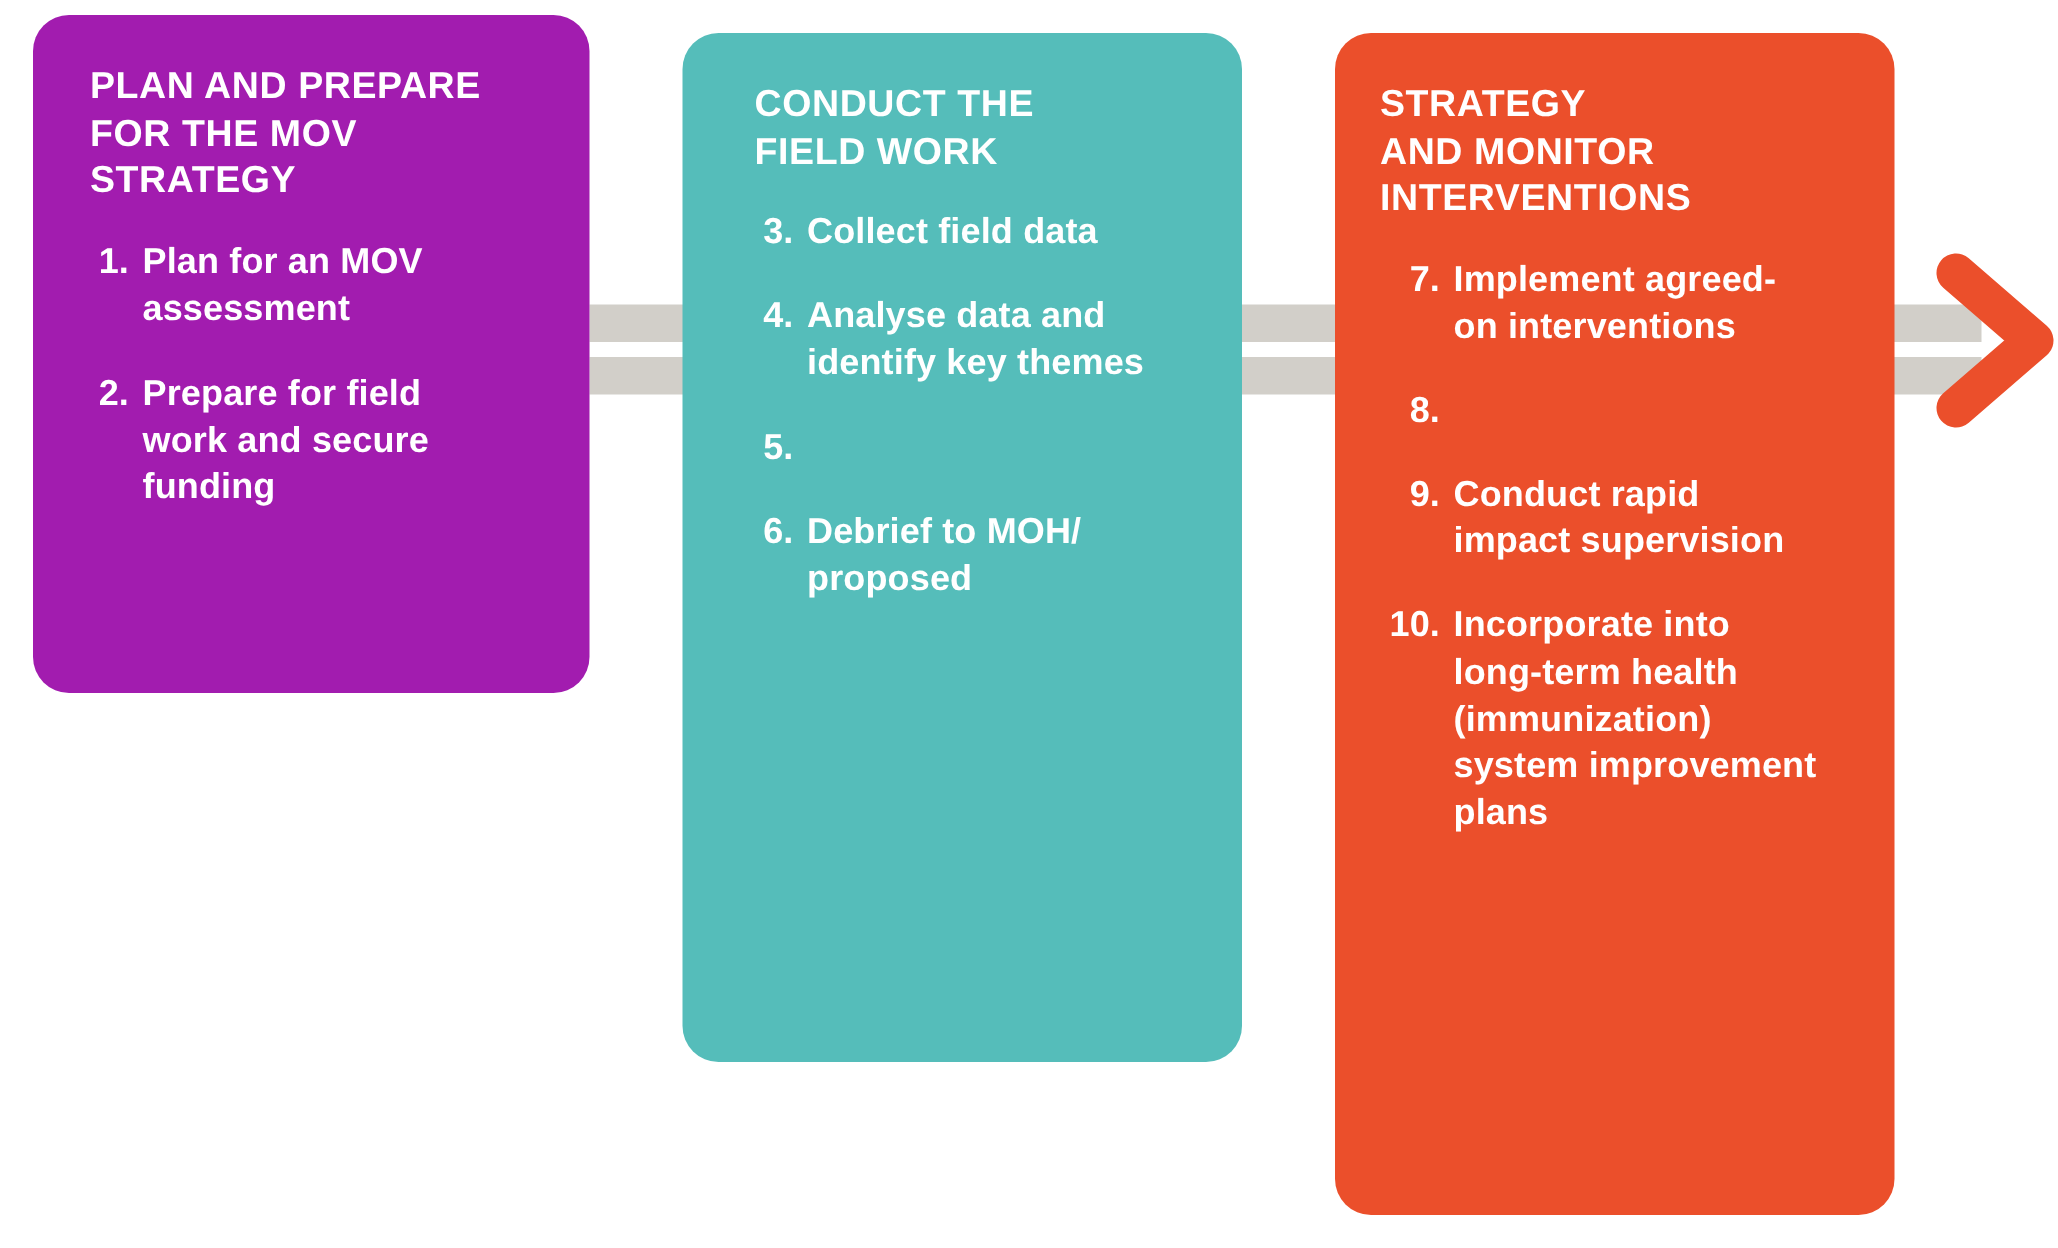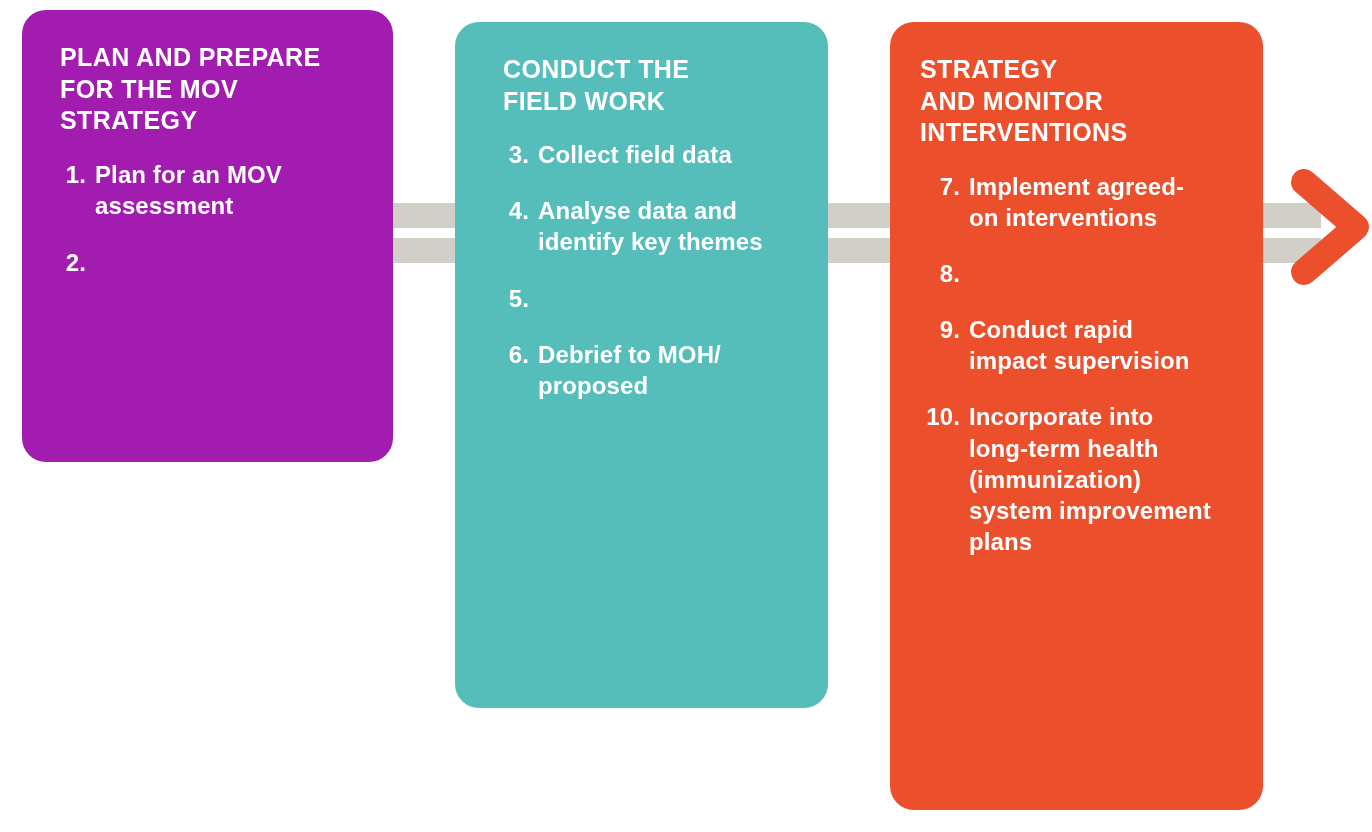--- a/index.html
+++ b/index.html
@@ -130,20 +130,23 @@
 FOR THE MOV
 STRATEGY</h2>
       <ul class="steps">
         <li class="step">
           <span class="step-num">1.</span>
           <span class="step-text">Plan for an MOV
 assessment</span>
         </li>
         <li class="step">
           <span class="step-num">2.</span>
+          <span class="step-text">Prepare for field
+work and secure
+funding</span>
         </li>
       </ul>
     </div>
   </section>
 
   <section class="panel" id="panel-conduct">
     <div class="panel-inner">
       <h2 class="panel-heading">CONDUCT THE
 FIELD WORK</h2>
       <ul class="steps">

